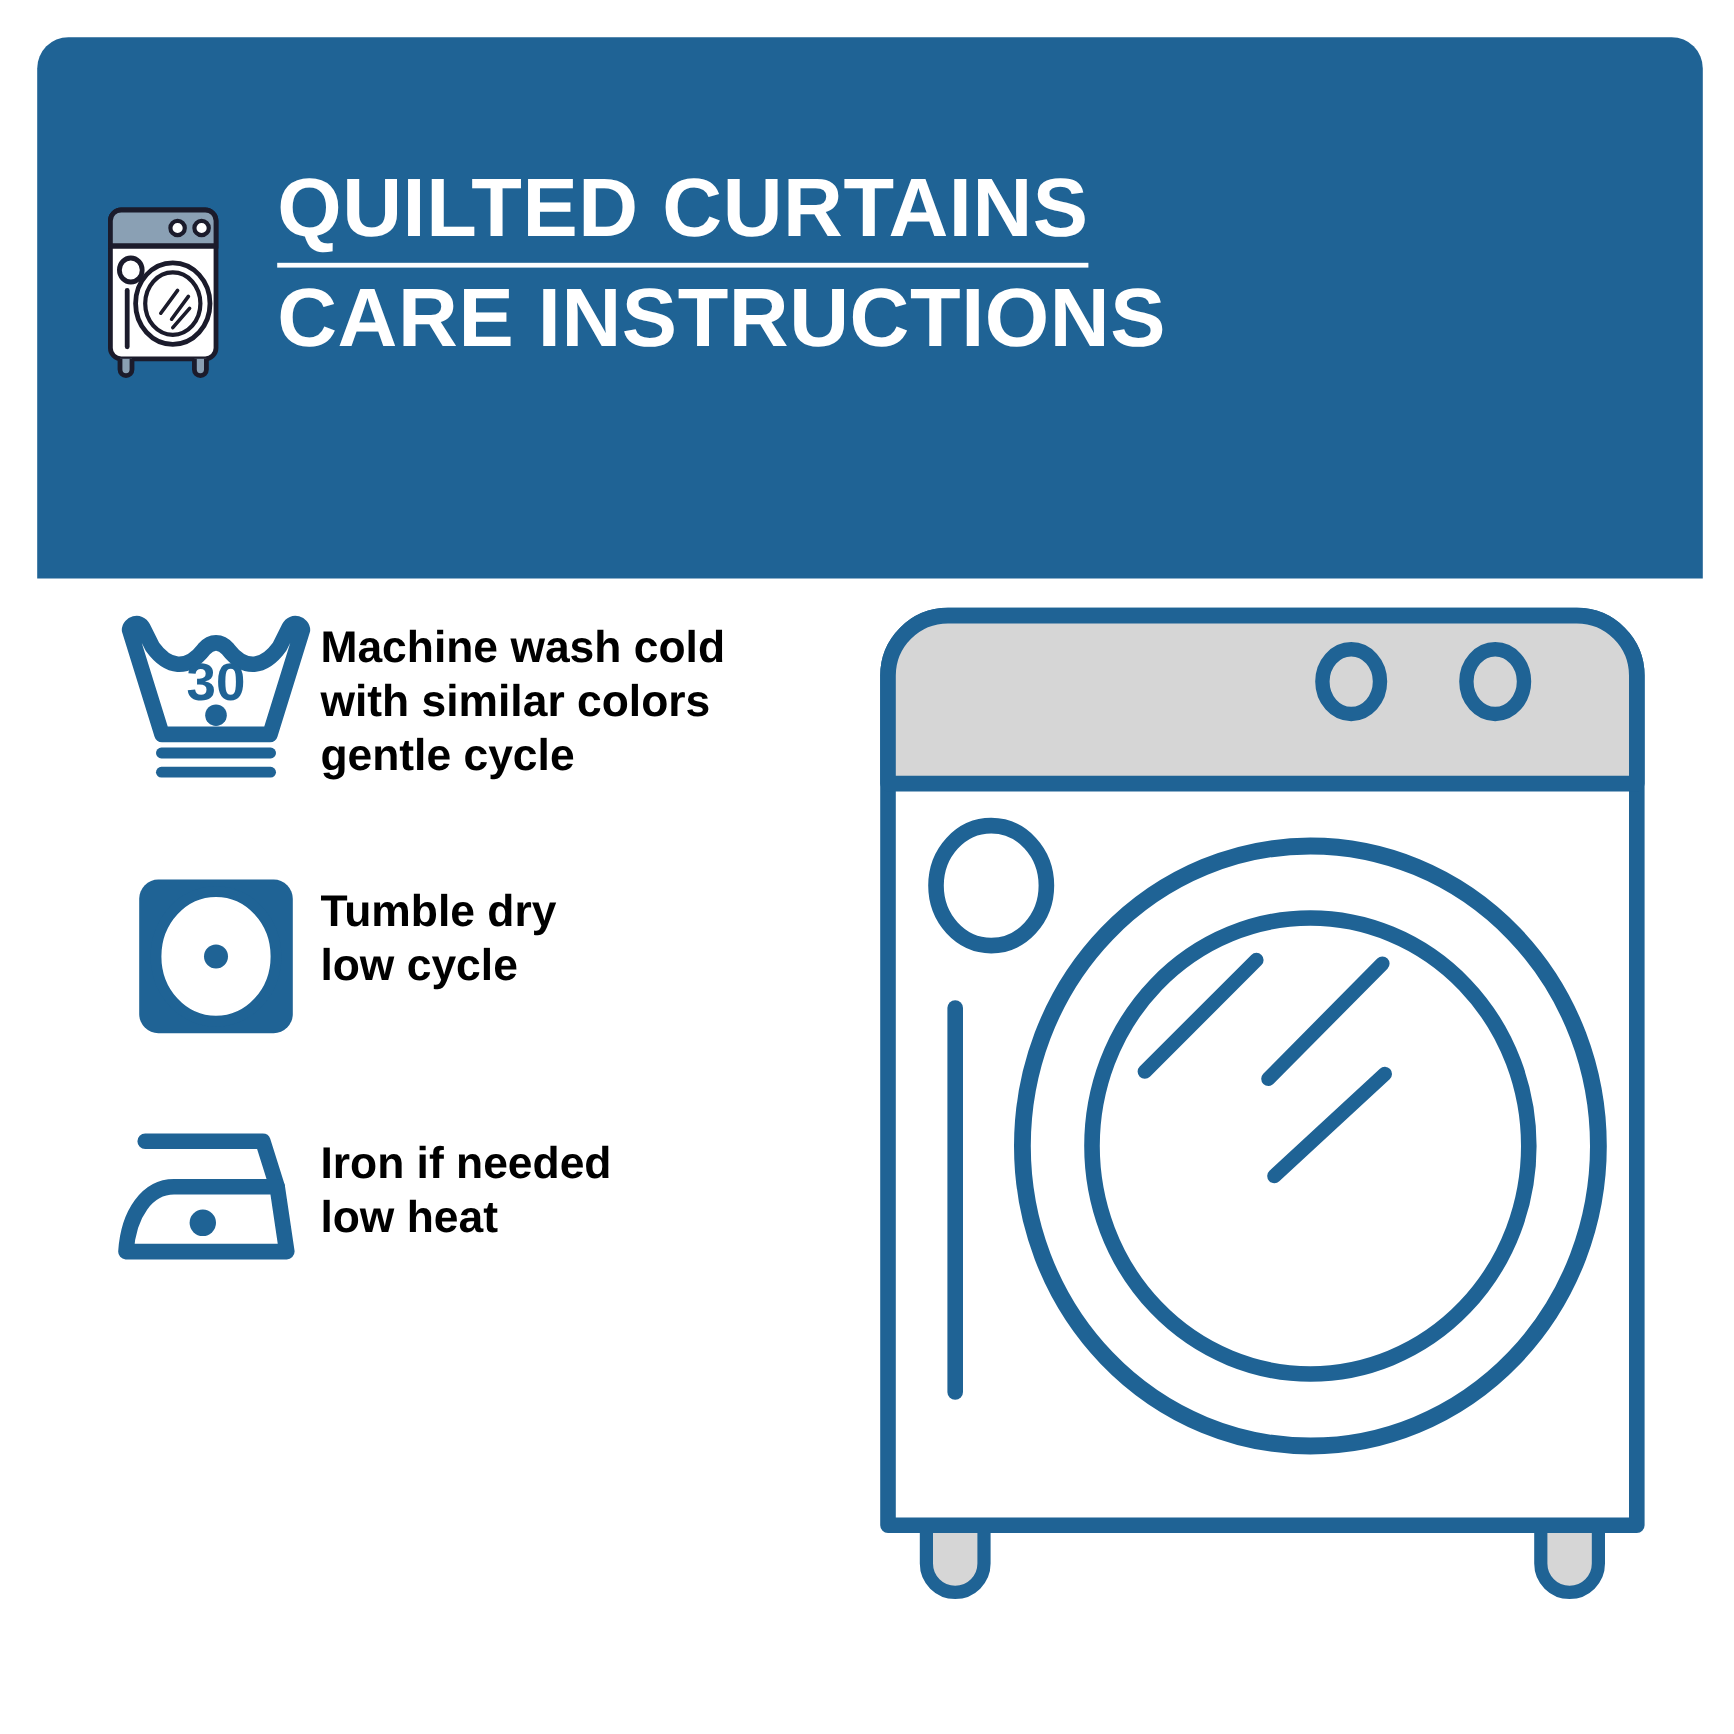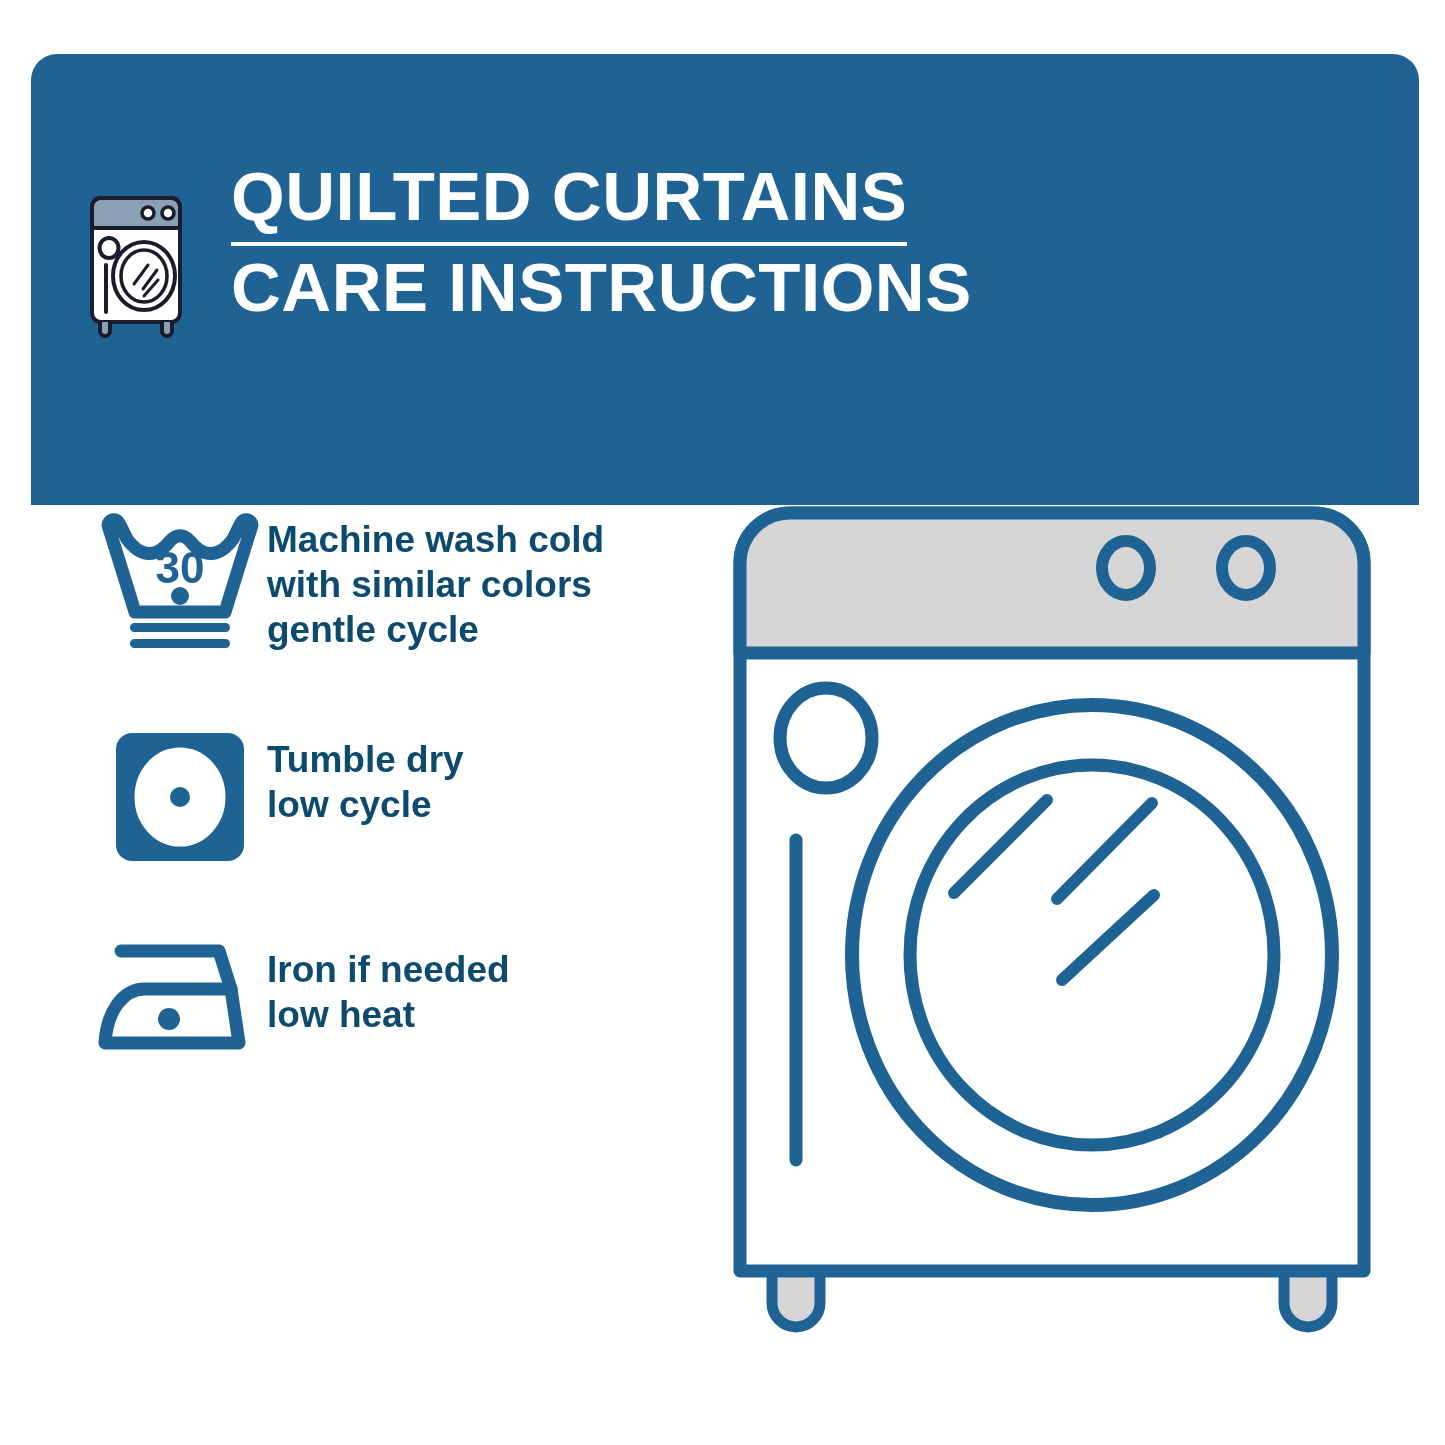--- a/index.html
+++ b/index.html
@@ -21,21 +21,20 @@
     left: 31px;
     top: 31px;
     width: 1388px;
     height: 451px;
     background: #1F6395;
     border-top-left-radius: 26px;
     border-top-right-radius: 26px;
     border-bottom-left-radius: 0;
     border-bottom-right-radius: 0;
     box-sizing: border-box;
-    margin-top: 23px;
   }
   #header-inner {
     position: absolute;
     left: 55px;
     top: 108px;
     display: flex;
     align-items: flex-start;
   }
   #header-machine-icon {
     width: 108px;
@@ -83,21 +82,21 @@
     flex: 0 0 auto;
     display: flex;
     justify-content: center;
     align-items: flex-start;
     padding-top: 6px;
   }
   .symbol-text {
     padding-top: 12px;
     font-size: 37px;
     font-weight: bold;
-    color: #0c4a6e;
+    color: #000000;
     line-height: 1.22;
     font-family: "Liberation Sans", sans-serif;
     white-space: pre-line;
   }
   #row-bleach .symbol-text,
   #row-dry .symbol-text,
   #row-iron .symbol-text { padding-top: 22px; }
   #row-dry .symbol-icon-wrap,
   #row-iron .symbol-icon-wrap { padding-top: 14px; }
 

